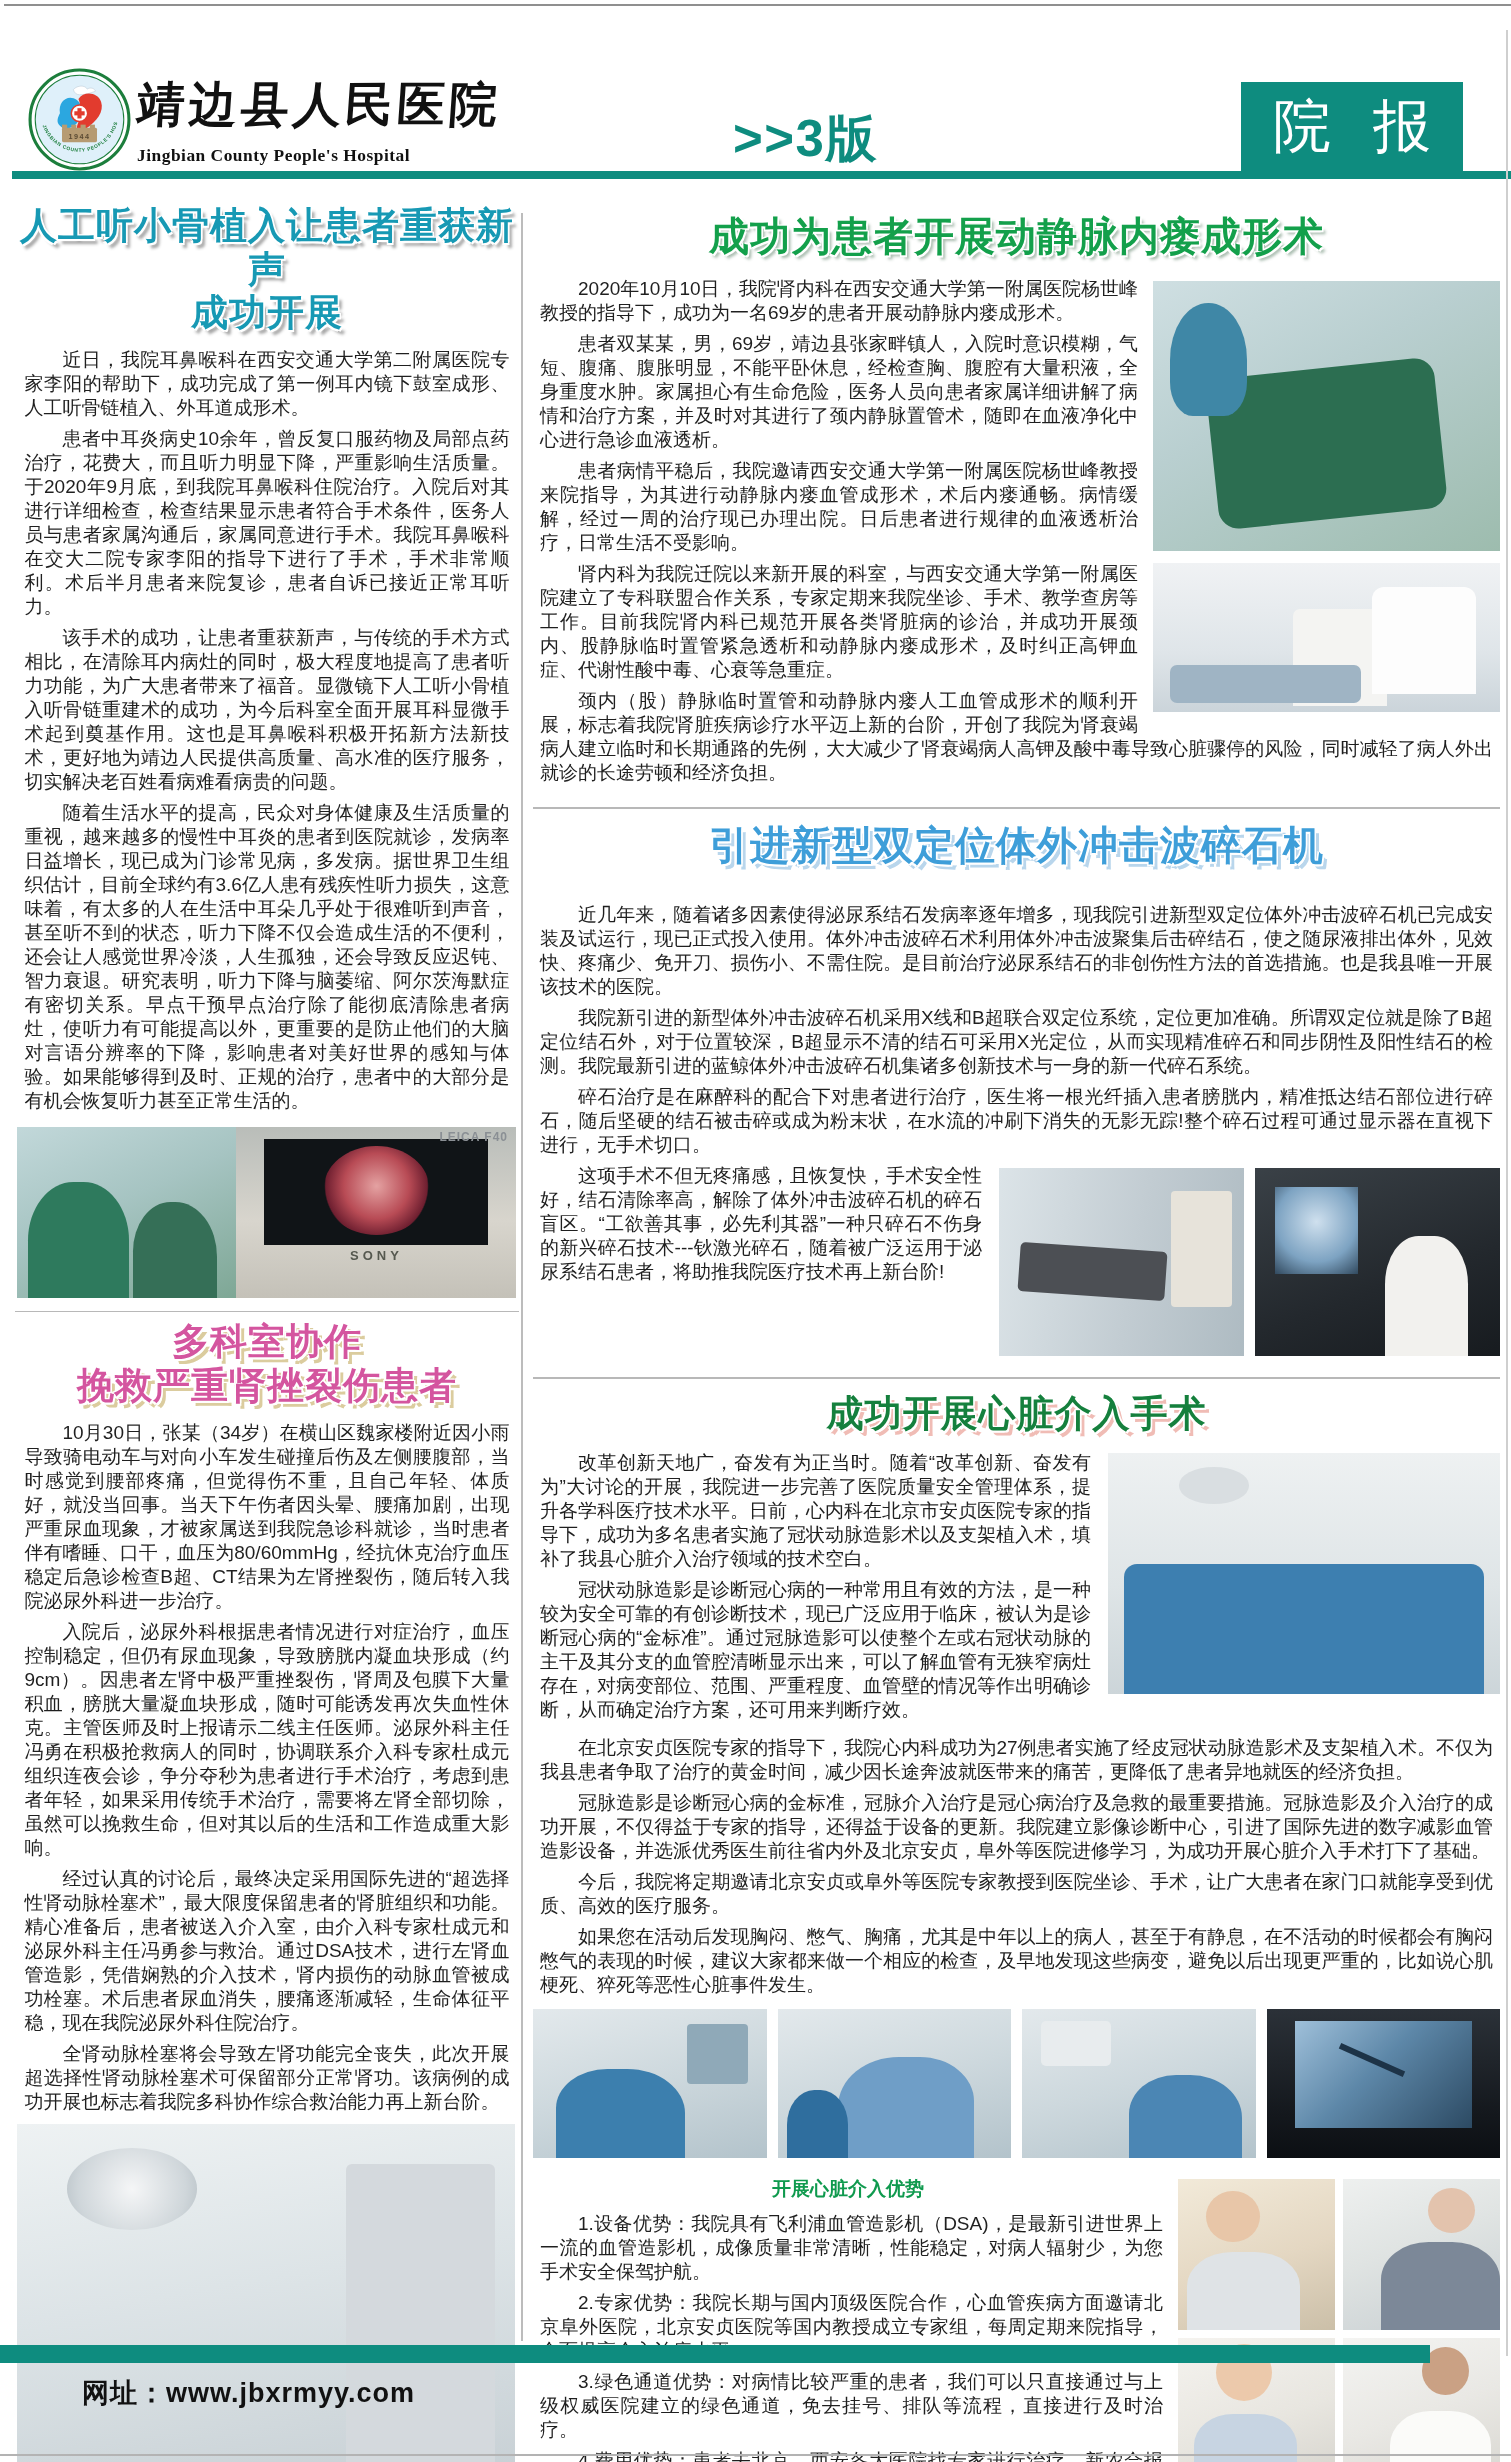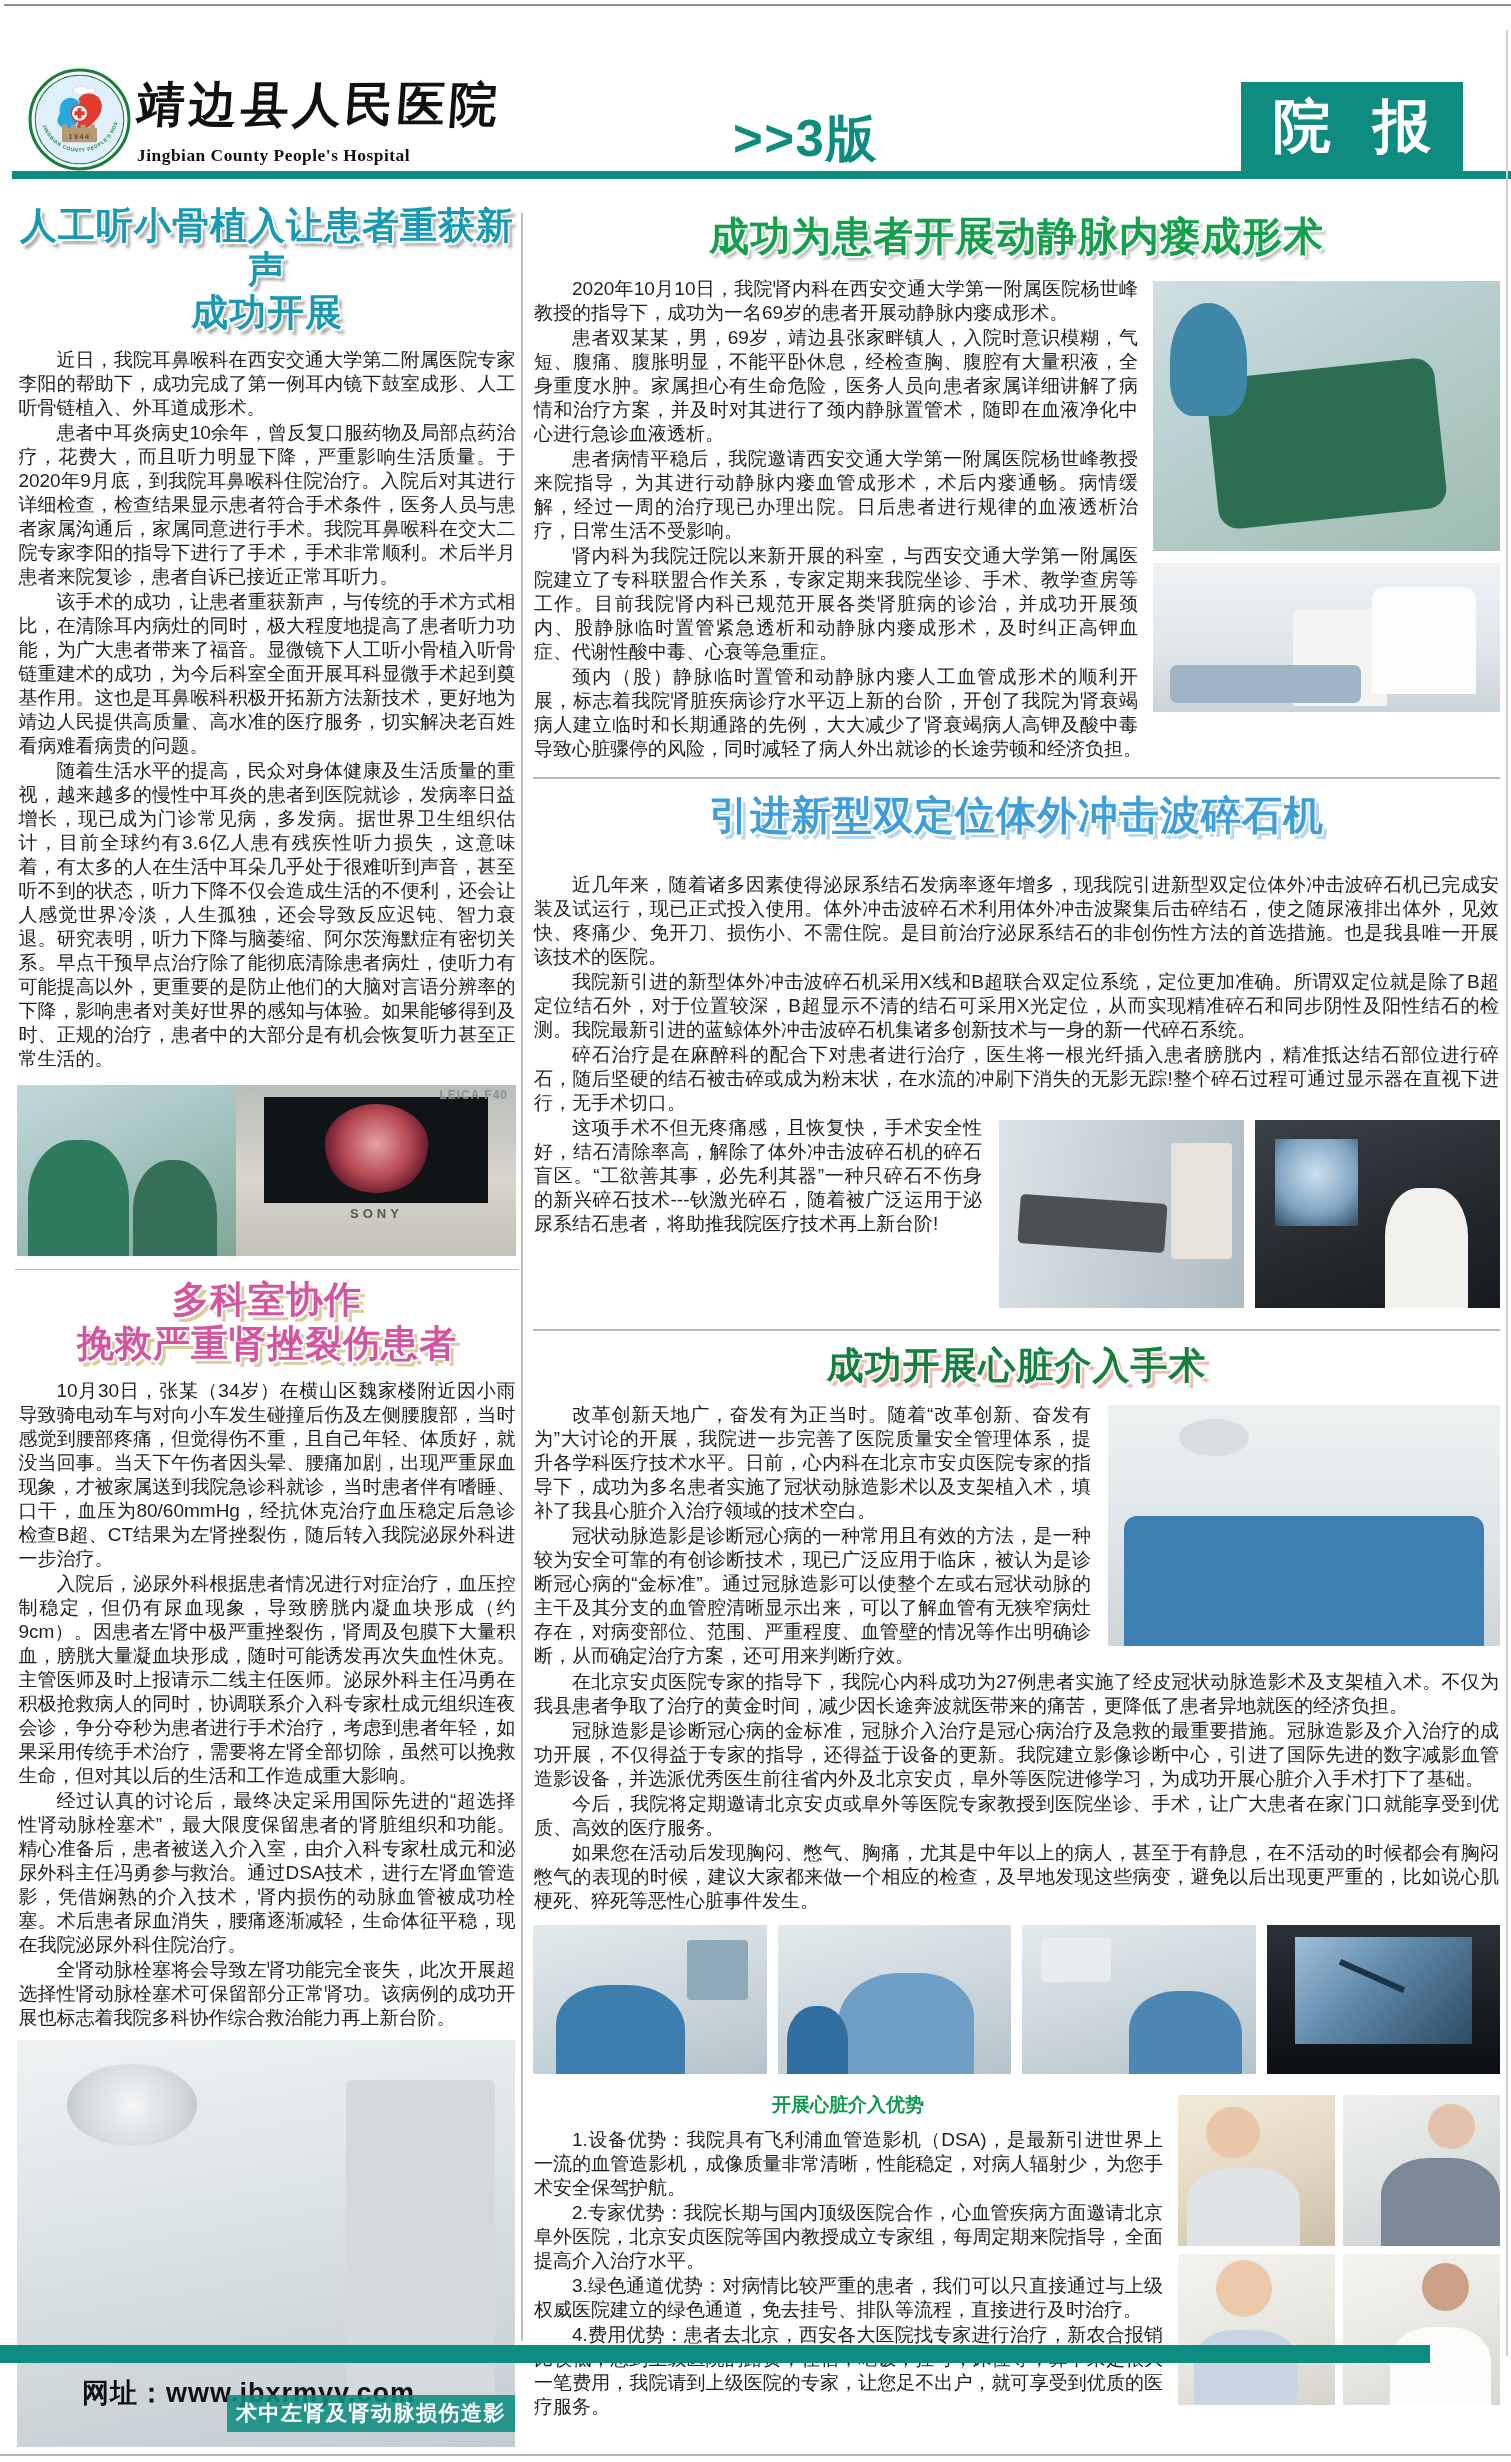--- a/index.html
+++ b/index.html
@@ -17,30 +17,30 @@
 
   
   .logo{left:28px;top:68px;width:103px;height:103px;}
   .names{left:137px;top:73px;width:546px;}
   .cn-name{font-family:"Liberation Serif","DejaVu Serif",serif;font-weight:900;font-size:48px;
            letter-spacing:4px;color:#111;transform:skewX(-4deg);}
   .en-name{font-family:"Liberation Serif","DejaVu Serif",serif;font-weight:700;font-size:17.4px;
            color:#111;margin-top:8px;letter-spacing:0.5px;}
   .page-marker{left:733px;top:105px;font-size:51px;font-weight:900;color:#0e8c7f;letter-spacing:1.5px;}
   .masthead{left:1241px;top:82px;width:222px;height:90px;background:#0e8c7f;color:#fff;
-            display:flex;align-items:center;justify-content:center;font-size:58px;font-weight:700;
+            display:flex;align-items:center;justify-content:center;font-size:58px;font-weight:400;
             letter-spacing:13px;text-indent:13px;}
   .header-bar{left:12.4px;top:171px;width:1499px;height:8.4px;background:#0e8c7f;}
 
   
   .col-left{left:17.4px;top:204px;width:499px;}
   .col-right{left:533px;top:213px;width:967px;}
 
   
-  p.body{margin:1px;font-size:19px;line-height:24px;text-align:justify;text-indent:2em;color:#1f1f1f;}
+  p.body{margin:7px;font-size:19px;line-height:24px;text-align:justify;text-indent:2em;color:#1f1f1f;}
   .cf::after{content:"";display:block;clear:both;}
 
   
   .a-title{font-weight:900;text-align:center;letter-spacing:1px;line-height:1.18;}
   .t-ent{color:#1799b4;font-size:37px;
          text-shadow:-1.5px -1.5px 0 #fff,1.5px -1.5px 0 #fff,-1.5px 1.5px 0 #fff,1.5px 1.5px 0 #fff,4px 4.5px 3px rgba(40,40,40,.42);}
   .t-fistula{color:#13a04b;font-size:40px;margin-bottom:17px;
          text-shadow:-1.5px -1.5px 0 #fff,1.5px -1.5px 0 #fff,-1.5px 1.5px 0 #fff,1.5px 1.5px 0 #fff,3.5px 4px 3px rgba(30,80,45,.38);}
   .t-litho{color:#3e9ed9;font-size:40px;margin-bottom:34px;
          text-shadow:-1.5px -1.5px 0 #fff,1.5px -1.5px 0 #fff,-1.5px 1.5px 0 #fff,1.5px 1.5px 0 #fff,4.5px 5px 0 #b9d6ec;}

